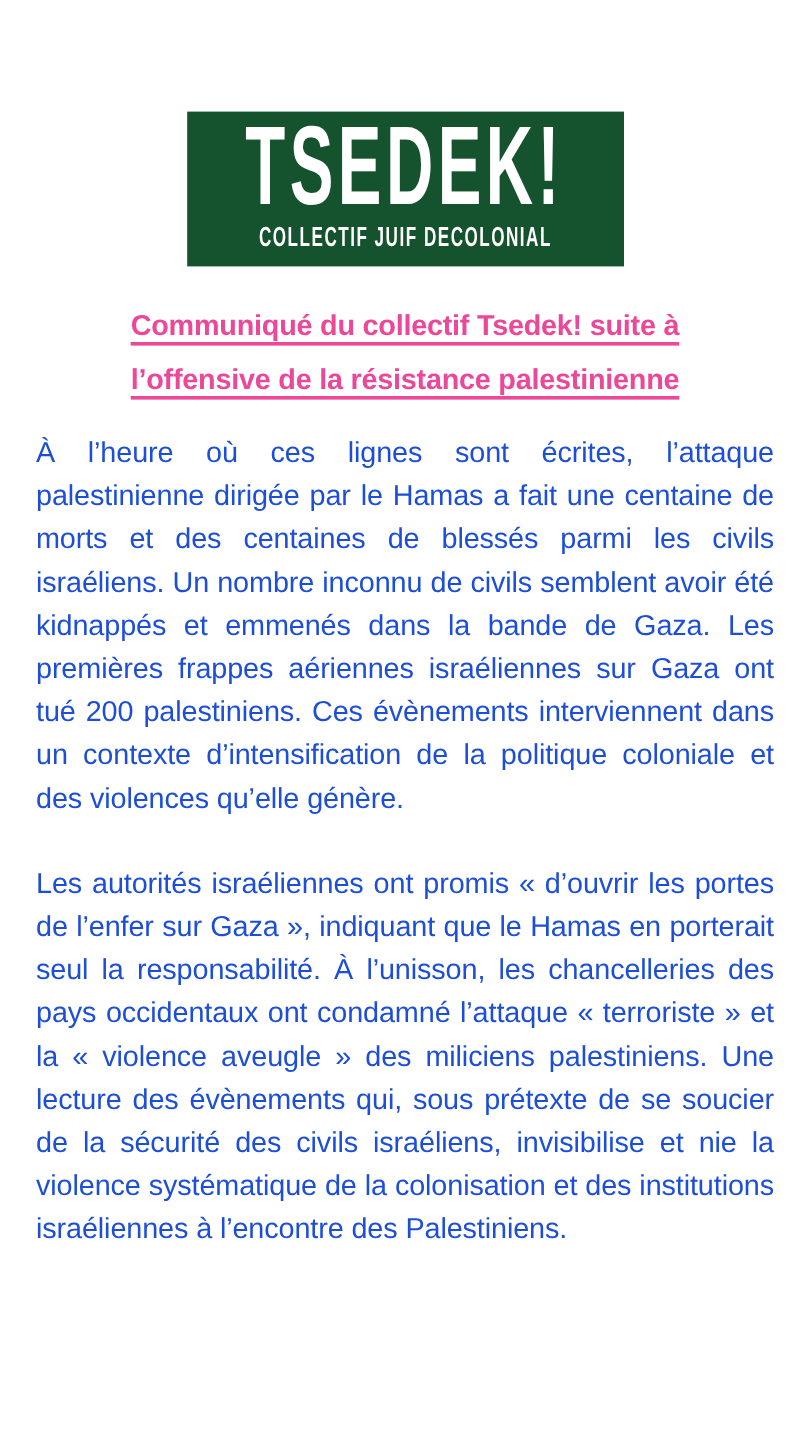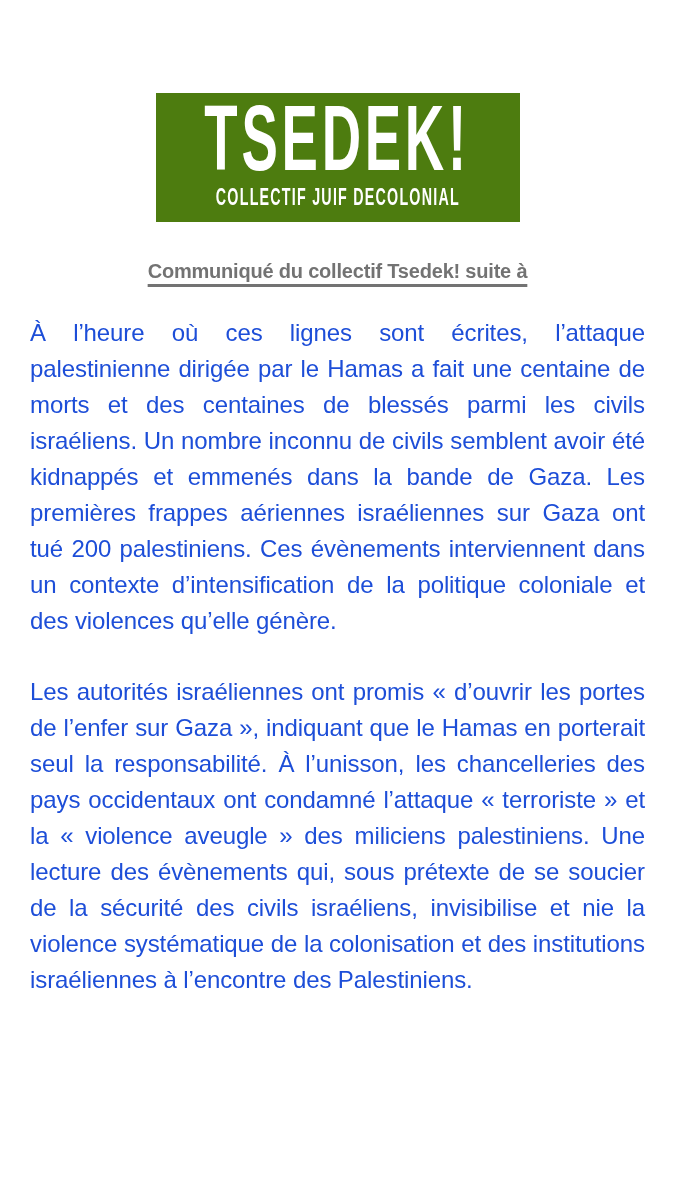--- a/index.html
+++ b/index.html
@@ -13,21 +13,21 @@
     height: 1200px;
     background: #ffffff;
     overflow: hidden;
     font-family: "Liberation Sans", sans-serif;
     color: #1c1c1c;
   }
   .logo-box {
     width: 364px;
     height: 129px;
     margin: 93px auto 0 auto;
-    background: #4d7c0f;
+    background: #14532d;
     display: flex;
     flex-direction: column;
     align-items: center;
     justify-content: center;
   }
   .logo-name {
     color: #ffffff;
     font-weight: 700;
     font-size: 88px;
     line-height: 0.78;
@@ -43,23 +43,23 @@
     letter-spacing: 2px;
     white-space: nowrap;
     margin-top: 12px;
     transform: scaleX(0.62);
     transform-origin: center center;
   }
   .doc-title {
     margin: 27px 28px 0 28px;
     text-align: center;
     font-weight: 700;
-    font-size: 20px;
+    font-size: 24px;
     line-height: 45px;
-    color: #737373;
+    color: #ec4899;
     letter-spacing: -0.2px;
   }
   .doc-title .title-line {
     display: block;
     text-decoration: underline;
     text-decoration-thickness: 3px;
     text-underline-offset: 6px;
   }
   .body-text {
     margin: 21px 30px 0 30px;
@@ -81,20 +81,21 @@
 
 <div class="page">
 
   <div class="logo-box">
     <div class="logo-name">TSEDEK!</div>
     <div class="logo-tagline">COLLECTIF JUIF DECOLONIAL</div>
   </div>
 
   <h1 class="doc-title">
     <span class="title-line">Communiqué du collectif Tsedek! suite à</span>
+    <span class="title-line">l’offensive de la résistance palestinienne</span>
   </h1>
 
   <div class="body-text">
     <p>À l’heure où ces lignes sont écrites, l’attaque palestinienne dirigée par le Hamas a fait une centaine de morts et des centaines de blessés parmi les civils israéliens. Un nombre inconnu de civils semblent avoir été kidnappés et emmenés dans la bande de Gaza. Les premières frappes aériennes israéliennes sur Gaza ont tué 200 palestiniens. Ces évènements interviennent dans un contexte d’intensification de la politique coloniale et des violences qu’elle génère.</p>
     <p>Les autorités israéliennes ont promis « d’ouvrir les portes de l’enfer sur Gaza », indiquant que le Hamas en porterait seul la responsabilité. À l’unisson, les chancelleries des pays occidentaux ont condamné l’attaque « terroriste » et la « violence aveugle » des miliciens palestiniens. Une lecture des évènements qui, sous prétexte de se soucier de la sécurité des civils israéliens, invisibilise et nie la violence systématique de la colonisation et des institutions israéliennes à l’encontre des Palestiniens.</p>
   </div>
 
 </div>
 
 </body></html>

